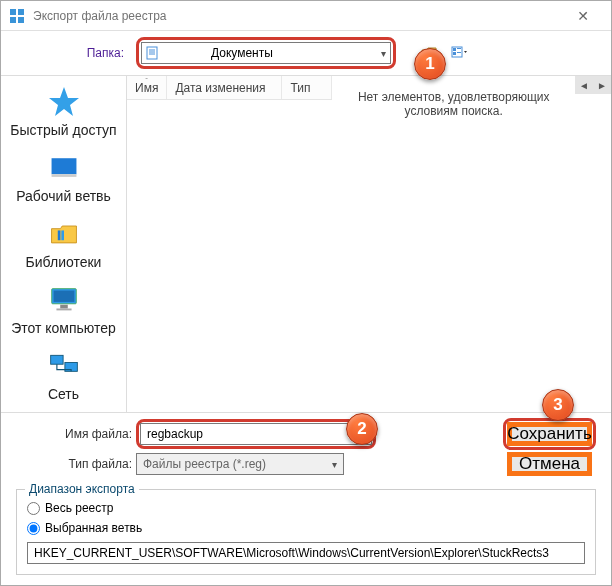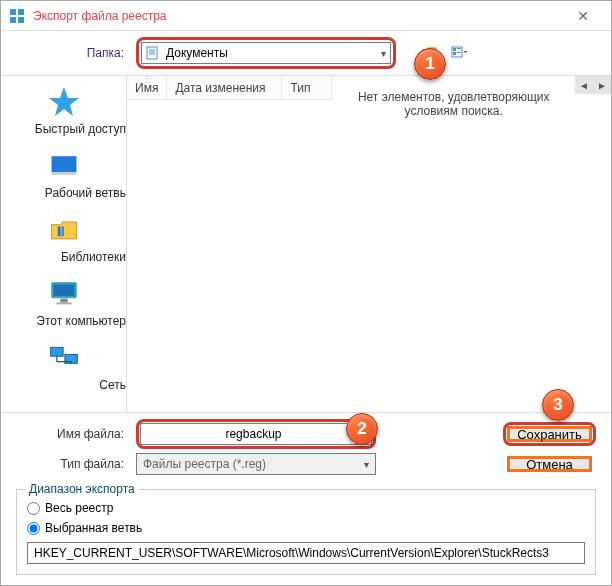--- a/index.html
+++ b/index.html
@@ -2,59 +2,59 @@
 <html><head>
 <meta charset="utf-8">
 <style>
 * { box-sizing: border-box; margin: 0; padding: 0; }
 body { font-family: 'Segoe UI', Tahoma, sans-serif; font-size: 12px; background: #fff; width: 612px; height: 586px; position: relative; overflow: hidden; }
 
 .window { border: 1px solid #aaa; width: 612px; height: 586px; display: flex; flex-direction: column; background: #fff; }
 
 .titlebar { height: 30px; display: flex; align-items: center; padding: 0 8px; background: #fff; border-bottom: 1px solid #e0e0e0; }
 .titlebar .appicon { width: 16px; height: 16px; margin-right: 8px; }
-.titlebar .title { flex: 1; color: #ef4444; font-size: 12px; }
+.titlebar .title { flex: 1; color: #737373; font-size: 12px; }
 .titlebar .close { width: 40px; text-align: center; color: #666; font-size: 14px; cursor: pointer; }
 
 .folderbar { height: 44px; display: flex; align-items: center; padding: 0 15px; }
 .folderbar .lbl { width: 120px; text-align: right; padding-right: 12px; color: #4c1d95; }
 .folderbar .combo-wrap { position: relative; border: 3px solid #d13b2f; border-radius: 8px; padding: 2px; }
 .folderbar .combo { width: 250px; height: 22px; border: 1px solid #7a7a7a; background: #fff; display: flex; align-items: center; padding: 0 4px; cursor: pointer; }
 .folderbar .combo .docicon { width: 14px; height: 14px; margin-right: 6px; }
-.folderbar .combo .txt { flex: 1; font-size: 12px; }
+.folderbar .combo .txt { flex: 1; font-size: 12px; margin-left: 45px; }
 .folderbar .combo .arrow { font-size: 10px; color: #555; }
 .folderbar .toolbtn { margin-left: 8px; width: 22px; height: 22px; display: flex; align-items: center; justify-content: center; cursor: pointer; }
 
 .content { flex: 1; display: flex; border-top: 1px solid #ddd; border-bottom: 1px solid #ddd; min-height: 0; }
 
 .sidebar { width: 125px; background: #fff; padding: 4px 0; display: flex; flex-direction: column; align-items: center; gap: 2px; }
 .sb-item { width: 100%; text-align: center; padding: 4px 0 6px; cursor: pointer; }
 .sb-item .ico { width: 36px; height: 36px; margin: 0 auto 2px; display: flex; align-items: center; justify-content: center; }
-.sb-item .lbl { font-size: 12px; color: #222; text-align: right; }
+.sb-item .lbl { font-size: 14px; color: #222; }
 
 .listarea { flex: 1; display: flex; flex-direction: row; border-left: 1px solid #ddd; min-height: 0; }
 .listhead { height: 24px; display: flex; border-bottom: 1px solid #e5e5e5; background: #fcfcfc; font-size: 12px; color: #444; }
 .listhead .col { display: flex; align-items: center; padding: 0 8px; border-right: 1px solid #e8e8e8; }
 .listhead .col.name { flex: 1; position: relative; }
 .listhead .col.date { width: 115px; }
 .listhead .col.type { width: 50px; }
 .listhead .sortmark { position: absolute; left: 50%; top: 0; transform: translateX(-50%); font-size: 8px; color: #888; }
 .listbody { flex: 1; background: #fff; padding: 14px; text-align: center; color: #444; font-size: 12px; overflow: hidden; }
 .hscroll { height: 18px; background: #f0f0f0; display: flex; align-items: center; }
 .hscroll .arrow { width: 18px; height: 18px; display: flex; align-items: center; justify-content: center; font-size: 10px; color: #555; background: #e4e4e4; cursor: pointer; }
 .hscroll .track { flex: 1; }
 
 .bottom { padding: 6px 15px; }
 .frow { display: flex; align-items: center; height: 30px; }
-.frow .lbl { width: 120px; text-align: right; padding-right: 12px; color: #333; }
-.fcombo { width: 240px; height: 22px; border: 1px solid #7a7a7a; background: #fff; display: flex; align-items: center; padding: 0 6px; font-size: 12px; }
+.frow .lbl { width: 120px; text-align: right; padding-right: 4px; color: #333; }
+.fcombo { width: 208px; height: 22px; border: 1px solid #7a7a7a; background: #fff; display: flex; align-items: center; padding: 0 6px; font-size: 12px; }
 .fcombo .txt { flex: 1; }
 .fcombo .arrow { font-size: 10px; color: #555; }
 .fcombo.disabled { background: #f0f0f0; color: #666; }
-.btn { width: 85px; height: 16px; border: 3px solid #f97316; background: #e8e8e8; display: flex; align-items: center; justify-content: center; cursor: pointer; font-size: 13px; }
+.btn { width: 85px; height: 24px; border: 5px solid #f97316; background: #e8e8e8; display: flex; align-items: center; justify-content: center; cursor: pointer; font-size: 17px; }
 
 .export-range { margin: 4px 15px 10px; border: 1px solid #ccc; padding: 8px 10px 10px; position: relative; }
 .export-range .legend { position: absolute; top: -8px; left: 8px; background: #fff; padding: 0 4px; font-size: 12px; color: #0c4a6e; }
 .radio-row { display: flex; align-items: center; height: 20px; font-size: 12px; }
 .radio-row input { margin-right: 5px; }
 .branch-input { width: 100%; height: 22px; border: 1px solid #7a7a7a; padding: 0 6px; font-size: 12px; margin-top: 4px; background: #fff; }
 
 .callout { position: absolute; width: 32px; height: 32px; border-radius: 50%; background: radial-gradient(circle at 35% 30%, #ff7b3d, #e0481f); color: #fff; font-weight: bold; font-size: 17px; display: flex; align-items: center; justify-content: center; box-shadow: 0 2px 4px rgba(0,0,0,.4), inset 0 3px 4px rgba(255,255,255,.3); border: 1px solid #a83415; z-index: 50; }
 .highlight-fname { position: relative; border: 3px solid #d13b2f; border-radius: 8px; padding: 1px; }
 .highlight-save { border: 3px solid #d13b2f; border-radius: 8px; padding: 1px; }
@@ -185,21 +185,21 @@
         <div class="arrow">►</div>
       </div>
     </div>
   </div>
 
   <div class="bottom">
     <div class="frow">
       <span class="lbl">Имя файла:</span>
       <div style="width:252px; display:flex; justify-content:flex-start;">
         <div class="highlight-fname">
-          <div class="fcombo" style="width:232px;text-align:center;">
+          <div class="fcombo" style="width:232px;">
             <span class="txt">regbackup</span>
             <span class="arrow">▾</span>
           </div>
         </div>
       </div>
       <div style="flex:1;"></div>
       <div class="highlight-save">
         <div class="btn">
             <span>Сохранить</span>
           </div>

